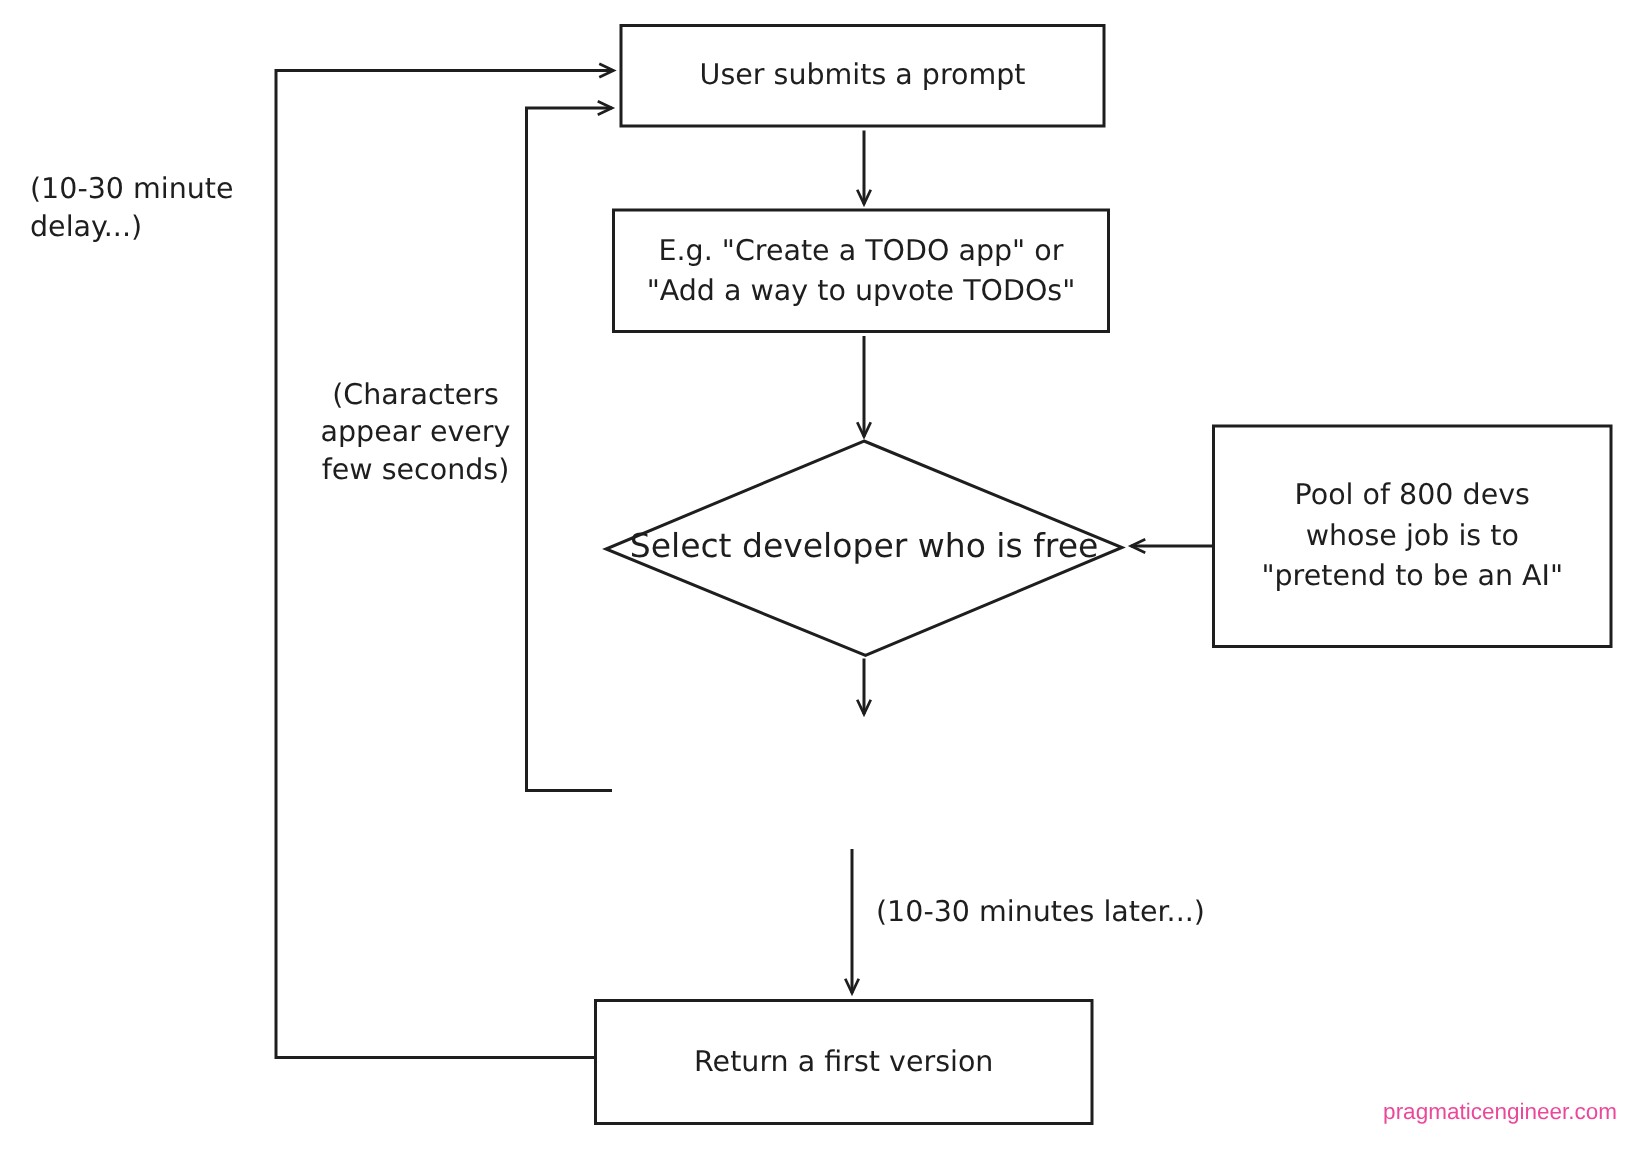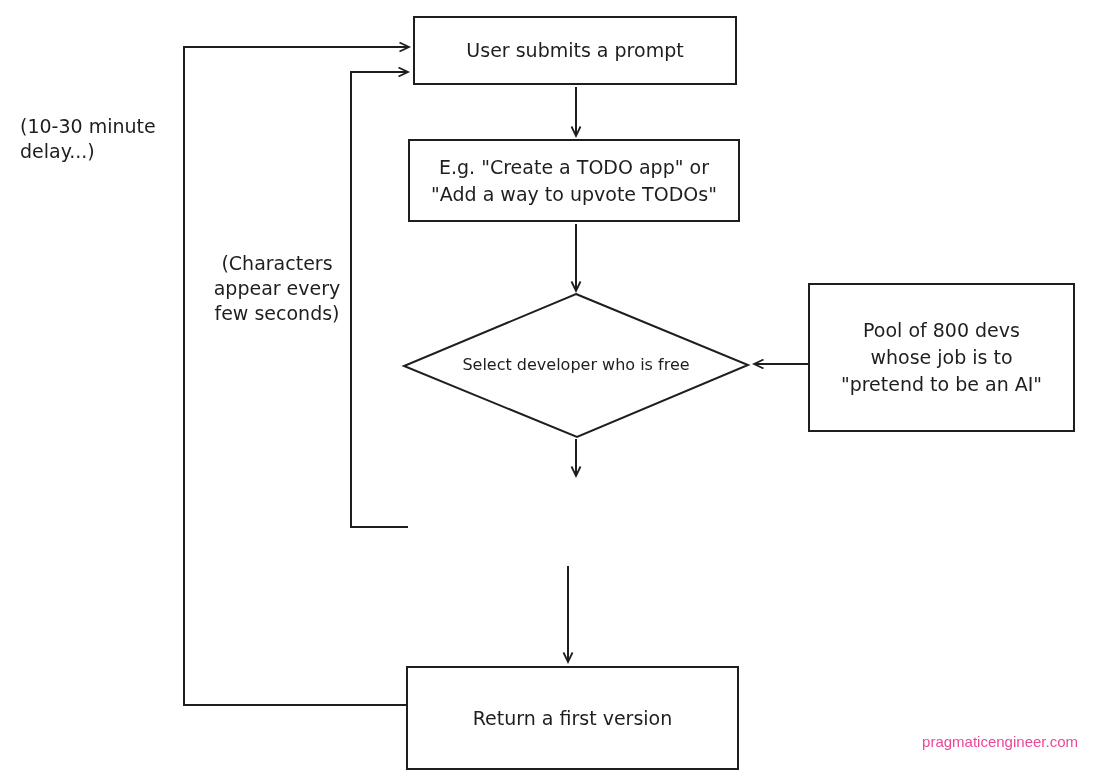--- a/index.html
+++ b/index.html
@@ -29,21 +29,21 @@
     line-height: 1.42;
     box-sizing: border-box;
   }
   .box .txt, .diamond-label .txt { white-space: pre-line; }
   .diamond-label {
     position: absolute;
     display: flex;
     align-items: center;
     justify-content: center;
     text-align: center;
-    font-size: 16px;
+    font-size: 22px;
     line-height: 1.4;
   }
   .note {
     position: absolute;
     font-size: 19px;
     line-height: 1.32;
     white-space: pre-line;
   }
   .note.right { text-align: left; }
   .note.center { text-align: center; }
@@ -98,27 +98,28 @@
     <span class="txt">Select developer who is free</span>
   </div>
 
   <div class="box" style="left:808px; top:283px; width:267px; height:149px;">
     <span class="txt">Pool of 800 devs
 whose job is to
 "pretend to be an AI"</span>
   </div>
 
 
-  <div class="box" style="left:406px; top:666px; width:333px; height:104px;">
+  <div class="box" style="left:396px; top:666px; width:333px; height:84px;">
     <span class="txt">Return a first version</span>
   </div>
 
   <div class="note right" style="left:20px; top:114px; width:143px;">(10-30 minute
 delay...)</div>
 
   <div class="note center" style="left:197px; top:251px; width:160px;">(Characters
 appear every
 few seconds)</div>
 
+  <div class="note" style="left:584px; top:596px;">(10-30 minutes later...)</div>
 
   <div class="watermark">pragmaticengineer.com</div>
 
 </div>
 
 </body></html>

